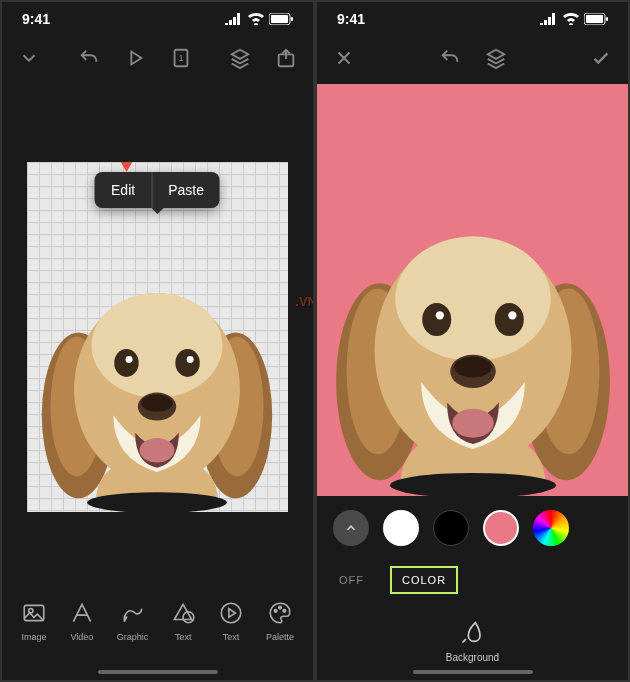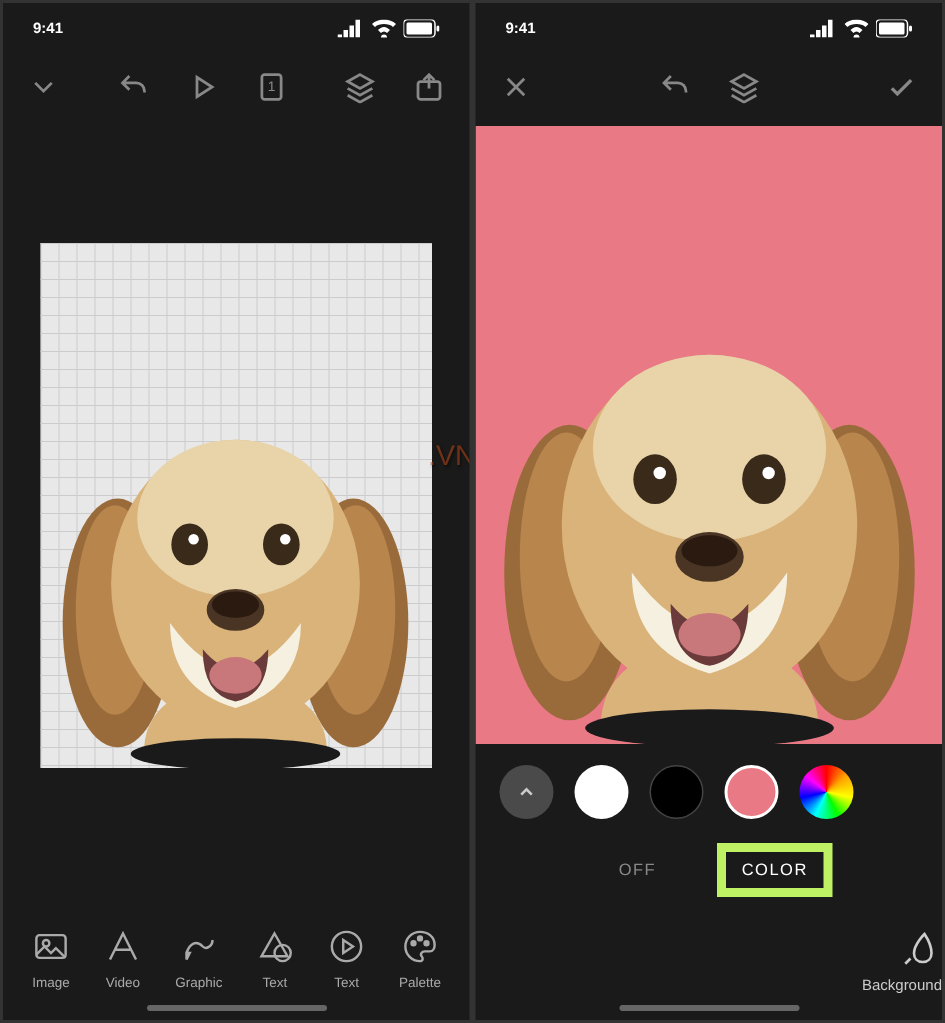--- a/index.html
+++ b/index.html
@@ -20,21 +20,21 @@
     position: relative;
     overflow: hidden;
   }
   .status-bar {
     height: 34px;
     display: flex;
     justify-content: space-between;
     align-items: center;
     padding: 0 20px;
     color: #fff;
-    font-size: 10px;
+    font-size: 14px;
     font-weight: 600;
   }
   .status-right { display: flex; gap: 5px; align-items: center; }
   .signal, .wifi, .battery { display: inline-block; }
   .toolbar {
     height: 48px;
     display: flex;
     align-items: center;
     justify-content: space-between;
     padding: 0 16px;
@@ -105,21 +105,21 @@
     position: absolute;
     top: -48px;
     left: 25%;
     transform: translateX(-50%);
     color: #e74c3c;
   }
   .bottom-tools {
     height: 90px;
     display: flex;
     justify-content: space-around;
-    align-items: flex-end;
+    align-items: flex-start;
     padding: 10px 8px 20px;
   }
   .tool {
     display: flex;
     flex-direction: column;
     align-items: center;
     gap: 6px;
     color: #aaa;
     cursor: pointer;
   }
@@ -141,59 +141,58 @@
   .swatch-white { background: #fff; }
   .swatch-black { background: #000; border: 1px solid #444; }
   .swatch-pink { background: #e87985; border: 2px solid #fff; }
   .swatch-rainbow {
     background: conic-gradient(red, orange, yellow, lime, cyan, blue, magenta, red);
   }
   .tab-row {
     height: 40px;
     display: flex;
     align-items: center;
-    justify-content: center;
-    gap: 31px;
+    gap: 16px;
     margin-left: 12px;
   }
   .tab {
     color: #888;
     font-size: 11px;
     letter-spacing: 1px;
     padding: 6px 10px;
     cursor: pointer;
   }
-  .tab.active { color: #fff; border: 6px solid #bef264; }
+  .tab.active { color: #fff; border: 2px solid #bef264; }
   .single-tool {
     height: 80px;
     display: flex;
     flex-direction: column;
-    align-items: flex-end;
+    align-items: center;
     justify-content: center;
     gap: 6px;
     color: #ccc;
   }
   .single-tool svg { width: 28px; height: 28px; }
   .home-indicator {
     position: absolute;
     bottom: 6px;
     left: 50%;
     transform: translateX(-50%);
     width: 120px;
     height: 4px;
     background: #666;
     border-radius: 3px;
   }
   .watermark {
     position: absolute;
     top: 43%;
     right: -4px;
     color: rgba(200,80,30,0.5);
-    font-weight: normal;
-    font-size: 19px;
+    font-weight: bold;
+    font-size: 13px;
     text-shadow: 1px 1px 2px rgba(0,0,0,0.5);
   }
 </style>
 </head>
 <body>
 
 <div class="phone">
   <div class="status-bar">
     <span>9:41</span>
     <div class="status-right">
@@ -235,20 +234,31 @@
           </svg></span>
       <span class="ticon"><svg viewBox="0 0 24 24" fill="none" stroke="currentColor" stroke-width="2">
             <rect x="4" y="8" width="16" height="13" rx="2"></rect>
             <path d="M12 3v10M8 7l4-4 4 4"></path>
           </svg></span>
     </div>
   </div>
 
   <div class="canvas-area">
     <div class="canvas grid-bg">
+      <div class="popup">
+        <div class="arrow">
+          <svg width="20" height="48" viewBox="0 0 20 48">
+              <line x1="10" y1="0" x2="10" y2="38" stroke="#e74c3c" stroke-width="3"></line>
+              <path d="M10 48 L3 36 L17 36 Z" fill="#e74c3c"></path>
+            </svg>
+        </div>
+        <button>Edit</button>
+        <div class="popup-divider"></div>
+        <button>Paste</button>
+      </div>
       <svg class="dog" viewBox="0 0 300 320">
         <ellipse cx="60" cy="210" rx="42" ry="95" fill="#9a6b3a"></ellipse>
         <ellipse cx="240" cy="210" rx="42" ry="95" fill="#9a6b3a"></ellipse>
         <ellipse cx="58" cy="200" rx="30" ry="80" fill="#b8854d"></ellipse>
         <ellipse cx="242" cy="200" rx="30" ry="80" fill="#b8854d"></ellipse>
         <path d="M80 310 Q80 260 150 255 Q220 260 220 310 Z" fill="#d9b37a"></path>
         <ellipse cx="150" cy="310" rx="80" ry="12" fill="#1a1a1a"></ellipse>
         <ellipse cx="150" cy="180" rx="95" ry="110" fill="#d9b37a"></ellipse>
         <ellipse cx="150" cy="130" rx="75" ry="60" fill="#e8d4a8"></ellipse>
         <path d="M100 210 Q150 280 200 210 Q200 260 150 275 Q100 260 100 210" fill="#f5f0e0"></path>

